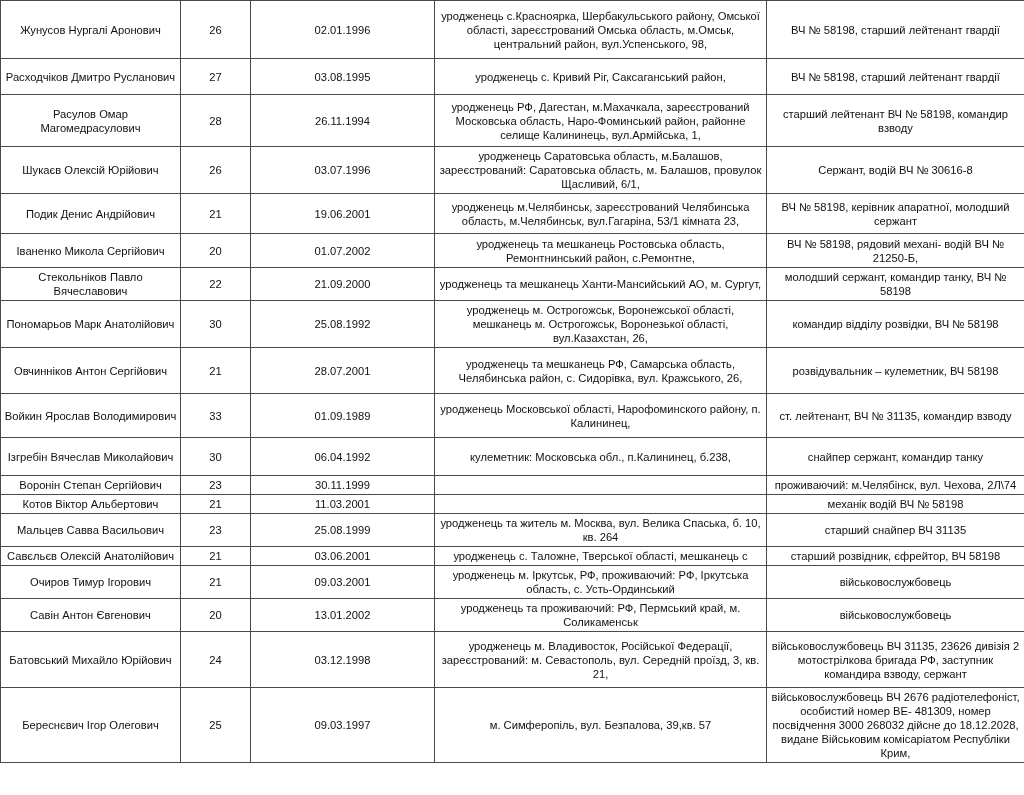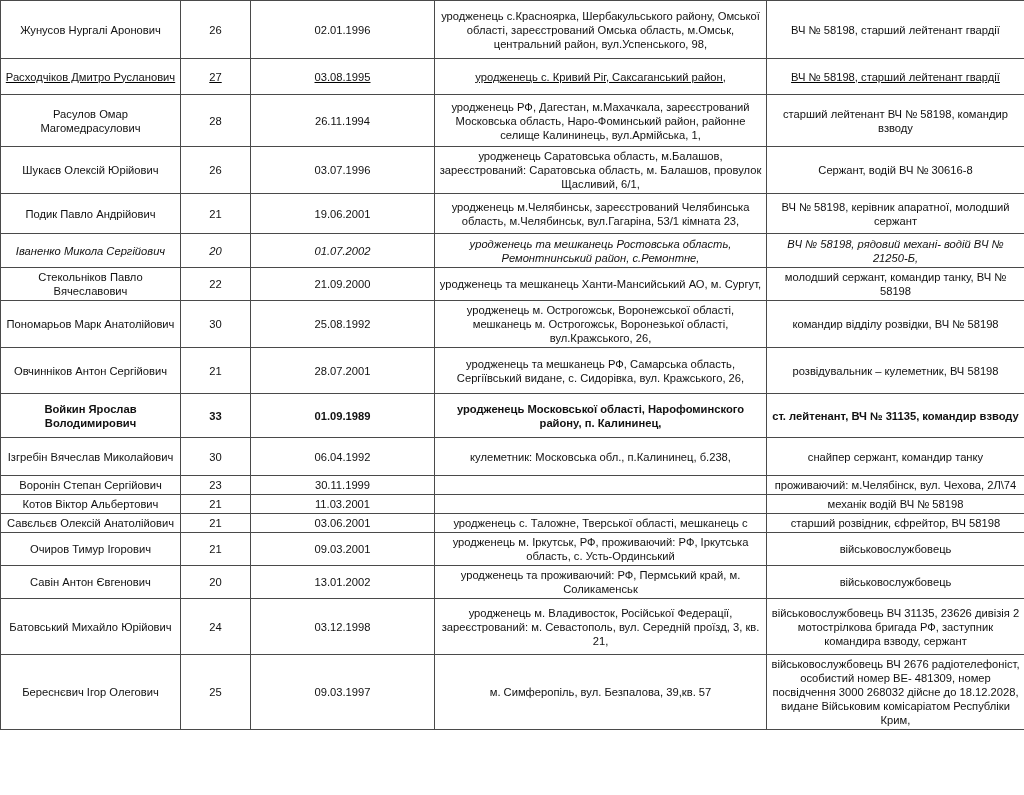--- a/index.html
+++ b/index.html
@@ -70,21 +70,21 @@
       <col class="c-unit">
   </colgroup>
   <tbody>
       <tr style="height: 58px;">
         <td class="cell-name">Жунусов Нургалі Аронович</td>
         <td class="cell-age">26</td>
         <td class="cell-dob">02.01.1996</td>
         <td class="cell-desc">уродженець с.Красноярка, Шербакульського району, Омської області, зареєстрований Омська область, м.Омськ, центральний район, вул.Успенського, 98,</td>
         <td class="cell-unit">ВЧ № 58198, старший лейтенант гвардії</td>
       </tr>
-      <tr style="height: 36px; text-decoration: underline;">
+      <tr style="height: 36px;">
         <td class="cell-name">Расходчіков Дмитро Русланович</td>
         <td class="cell-age">27</td>
         <td class="cell-dob">03.08.1995</td>
         <td class="cell-desc">уродженець с. Кривий Ріг, Саксаганський район,</td>
         <td class="cell-unit">ВЧ № 58198, старший лейтенант гвардії</td>
       </tr>
       <tr style="height: 52px;">
         <td class="cell-name">Расулов Омар Магомедрасулович</td>
         <td class="cell-age">28</td>
         <td class="cell-dob">26.11.1994</td>
@@ -92,55 +92,55 @@
         <td class="cell-unit">старший лейтенант ВЧ № 58198, командир взводу</td>
       </tr>
       <tr style="height: 40px;">
         <td class="cell-name">Шукаєв Олексій Юрійович</td>
         <td class="cell-age">26</td>
         <td class="cell-dob">03.07.1996</td>
         <td class="cell-desc">уродженець Саратовська область, м.Балашов, зареєстрований: Саратовська область, м. Балашов, провулок Щасливий, 6/1,</td>
         <td class="cell-unit">Сержант, водій  ВЧ № 30616-8</td>
       </tr>
       <tr style="height: 40px;">
-        <td class="cell-name">Подик Павло Андрійович</td>
+        <td class="cell-name">Подик Денис Андрійович</td>
         <td class="cell-age">21</td>
         <td class="cell-dob">19.06.2001</td>
         <td class="cell-desc">уродженець м.Челябинськ, зареєстрований Челябинська область, м.Челябинськ, вул.Гагаріна, 53/1 кімната 23,</td>
         <td class="cell-unit">ВЧ № 58198, керівник апаратної, молодший сержант</td>
       </tr>
-      <tr style="height: 34px; font-style: italic;">
+      <tr style="height: 34px;">
         <td class="cell-name">Іваненко Микола Сергійович</td>
         <td class="cell-age">20</td>
         <td class="cell-dob">01.07.2002</td>
         <td class="cell-desc">уродженець та мешканець Ростовська область, Ремонтнинський район, с.Ремонтне,</td>
         <td class="cell-unit">ВЧ № 58198, рядовий механі- водій ВЧ № 21250-Б,</td>
       </tr>
       <tr style="height: 26px;">
         <td class="cell-name">Стекольніков Павло Вячеславович</td>
         <td class="cell-age">22</td>
         <td class="cell-dob">21.09.2000</td>
         <td class="cell-desc">уродженець та мешканець Ханти-Мансийський АО, м. Сургут,</td>
         <td class="cell-unit">молодший сержант, командир танку,  ВЧ № 58198</td>
       </tr>
       <tr style="height: 44px;">
         <td class="cell-name">Пономарьов Марк Анатолійович</td>
         <td class="cell-age">30</td>
         <td class="cell-dob">25.08.1992</td>
-        <td class="cell-desc">уродженець м. Острогожськ, Воронежської області, мешканець м. Острогожськ, Воронезької області, вул.Кражського, 26,</td>
+        <td class="cell-desc">уродженець м. Острогожськ, Воронежської області, мешканець м. Острогожськ, Воронезької області, вул.Казахстан, 26,</td>
         <td class="cell-unit">командир відділу розвідки, ВЧ № 58198</td>
       </tr>
       <tr style="height: 46px;">
         <td class="cell-name">Овчинніков Антон Сергійович</td>
         <td class="cell-age">21</td>
         <td class="cell-dob">28.07.2001</td>
-        <td class="cell-desc">уродженець та мешканець РФ, Самарська область, Сергіївський видане, с. Сидорівка, вул. Кражського, 26,</td>
+        <td class="cell-desc">уродженець та мешканець РФ, Самарська область, Челябинська район, с. Сидорівка, вул. Кражського, 26,</td>
         <td class="cell-unit">розвідувальник – кулеметник, ВЧ 58198</td>
       </tr>
-      <tr style="height: 44px; font-weight: bold;">
+      <tr style="height: 44px;">
         <td class="cell-name">Войкин Ярослав Володимирович</td>
         <td class="cell-age">33</td>
         <td class="cell-dob">01.09.1989</td>
         <td class="cell-desc">уродженець Московської області, Нарофоминского району, п. Калининец,</td>
         <td class="cell-unit">ст. лейтенант, ВЧ № 31135, командир взводу</td>
       </tr>
       <tr style="height: 38px;">
         <td class="cell-name">Ізгребін Вячеслав Миколайович</td>
         <td class="cell-age">30</td>
         <td class="cell-dob">06.04.1992</td>
@@ -154,20 +154,27 @@
         <td class="cell-desc empty-cell"></td>
         <td class="cell-unit">проживаючий: м.Челябінск, вул. Чехова, 2Л\74</td>
       </tr>
       <tr style="height: 18px;">
         <td class="cell-name">Котов Віктор Альбертович</td>
         <td class="cell-age">21</td>
         <td class="cell-dob">11.03.2001</td>
         <td class="cell-desc empty-cell"></td>
         <td class="cell-unit">механік водій ВЧ № 58198</td>
       </tr>
+      <tr style="height: 26px;">
+        <td class="cell-name">Мальцев Савва Васильович</td>
+        <td class="cell-age">23</td>
+        <td class="cell-dob dob-big">25.08.1999</td>
+        <td class="cell-desc">уродженець та житель м. Москва, вул. Велика Спаська, б. 10, кв. 264</td>
+        <td class="cell-unit">старший снайпер ВЧ 31135</td>
+      </tr>
       <tr style="height: 18px;">
         <td class="cell-name">Савєльєв Олексій Анатолійович</td>
         <td class="cell-age">21</td>
         <td class="cell-dob">03.06.2001</td>
         <td class="cell-desc desc-clip">уродженець с. Таложне, Тверської області, мешканець с</td>
         <td class="cell-unit">старший розвідник, єфрейтор, ВЧ 58198</td>
       </tr>
       <tr style="height: 30px;">
         <td class="cell-name">Очиров Тимур Ігорович</td>
         <td class="cell-age">21</td>

